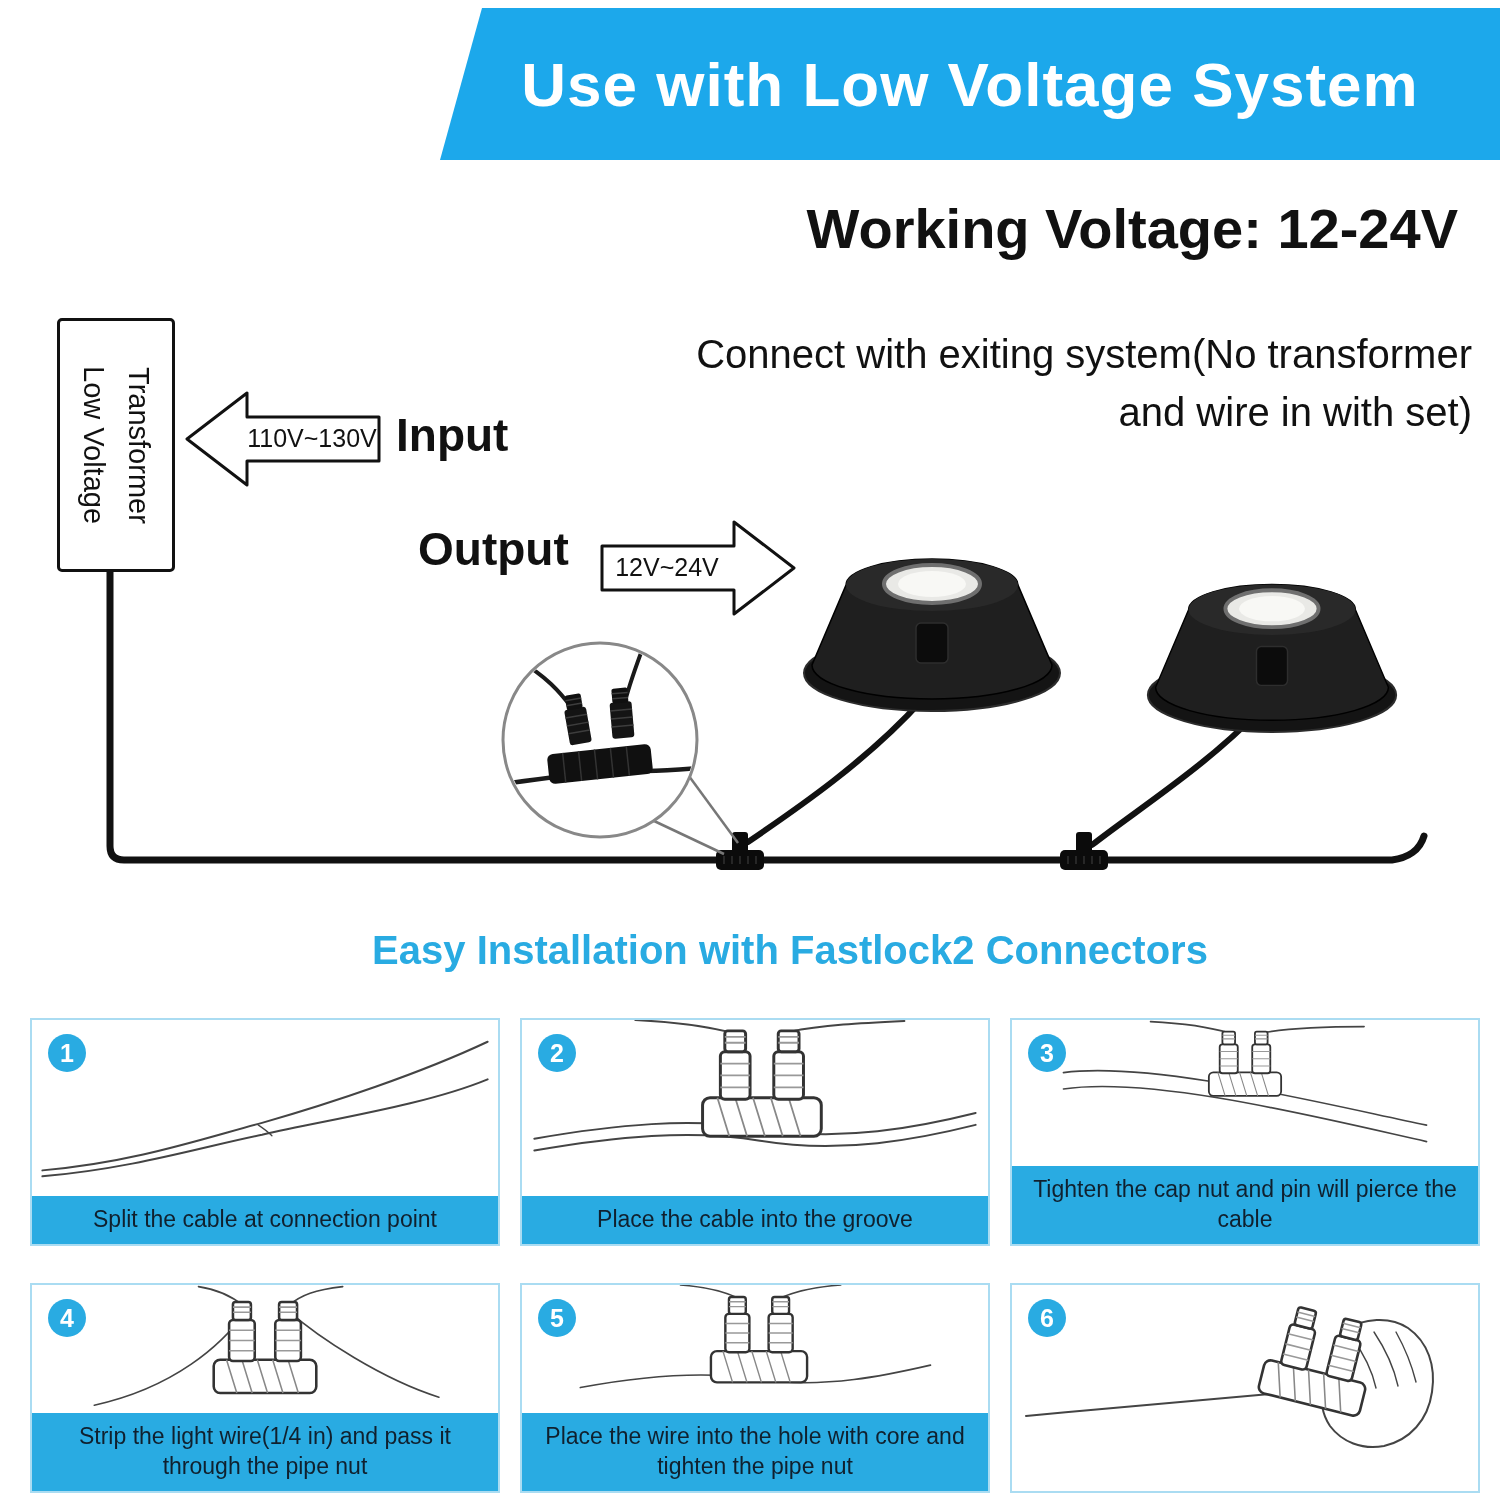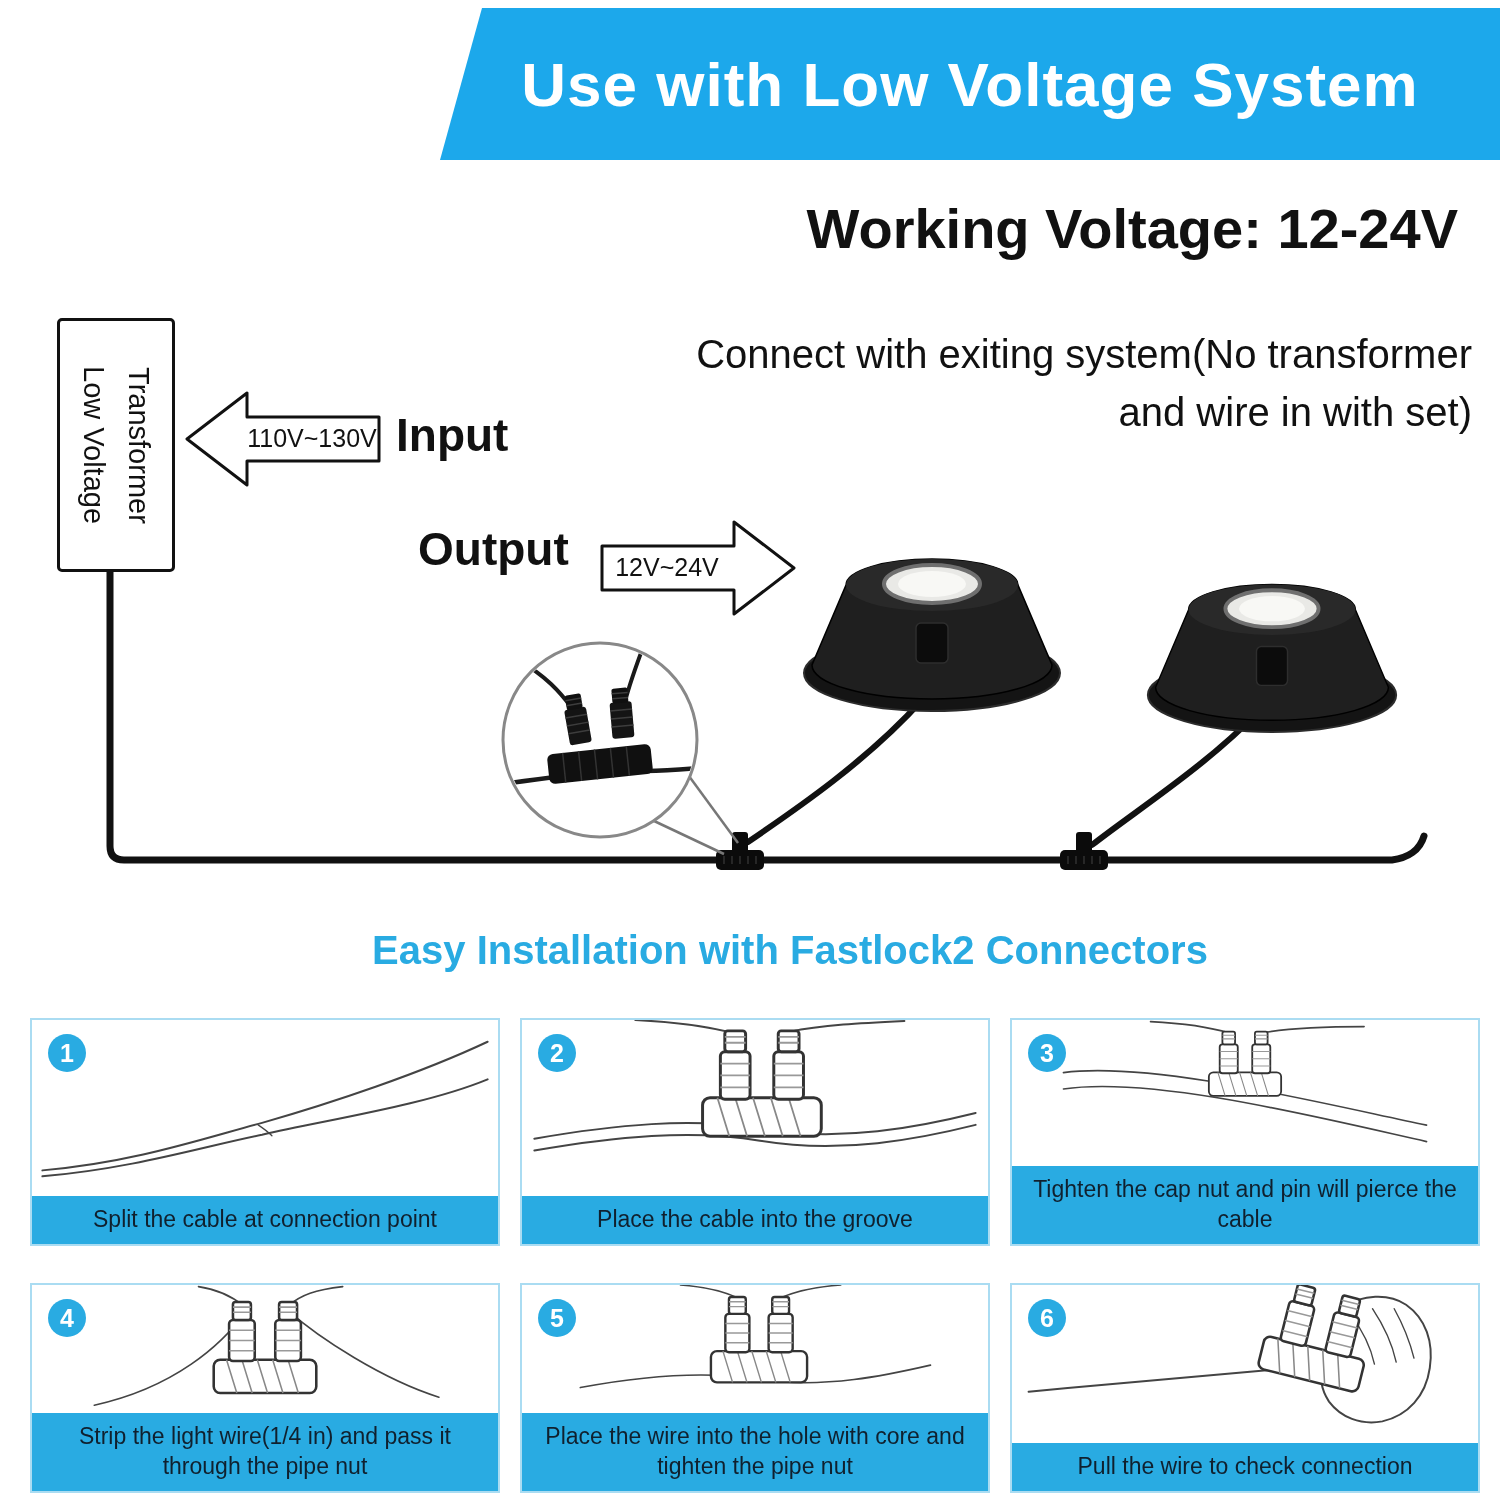--- a/index.html
+++ b/index.html
@@ -254,16 +254,15 @@
         <path class="line-art" d="M 14 108 C 100 100 190 92 258 86"></path>
         <path class="line-art" style="fill:#fff" d="M 332 22 C 352 10 378 8 396 20 C 416 34 424 58 420 84 C 416 112 398 132 372 138 C 350 142 330 134 318 118 C 310 106 308 92 312 78"></path>
         <path class="line-art" style="stroke-width:1.4" d="M 340 30 C 352 46 360 62 364 80"></path>
         <path class="line-art" style="stroke-width:1.4" d="M 362 24 C 374 42 382 60 386 78"></path>
         <path class="line-art" style="stroke-width:1.4" d="M 384 24 C 394 42 400 58 404 74"></path>
         <g transform="translate(300,80) rotate(14)">
             <use href="#fastlock2" transform="scale(1.3)"></use>
           </g>
       </svg>
     </div>
-    <div class="step-caption">Pull the wire to check connection</div>
   </div>
 
 </div>
 
 </body></html>

